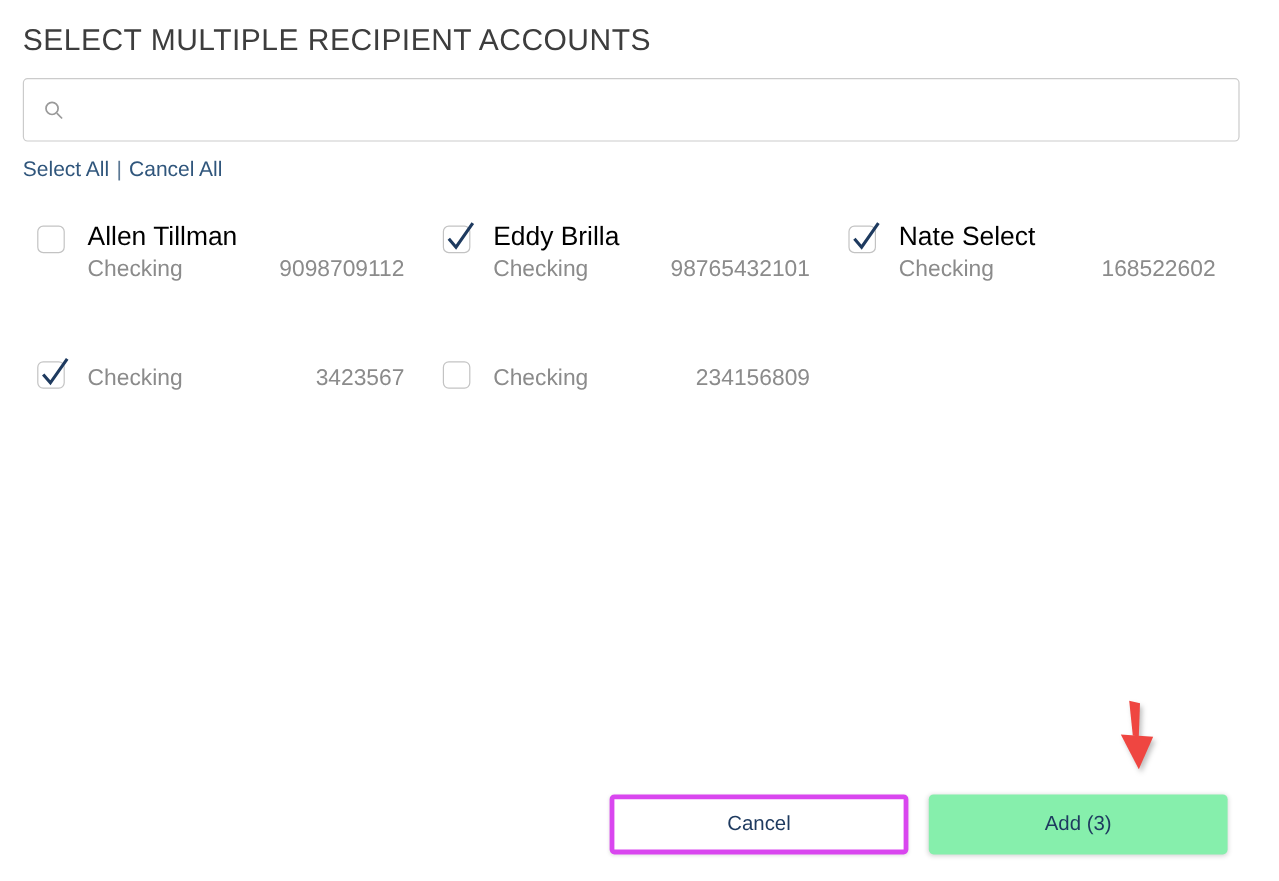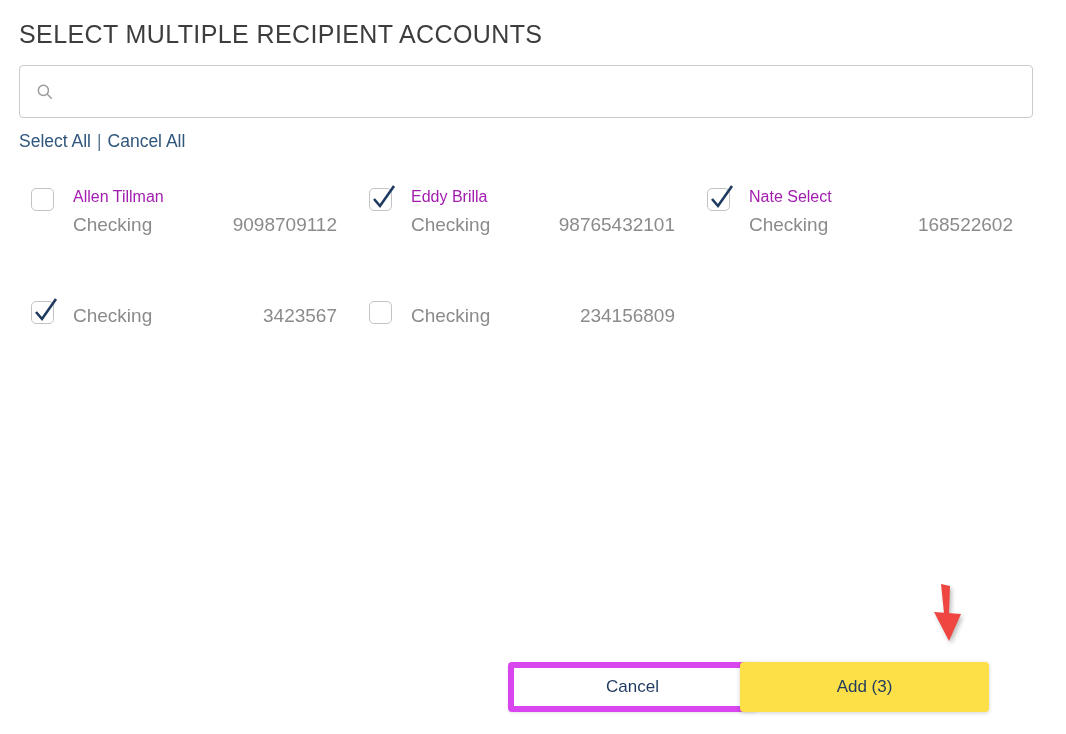--- a/index.html
+++ b/index.html
@@ -62,45 +62,45 @@
     width: 23px; height: 23px;
     border: 1px solid #c3c3c3; border-radius: 5px;
     background: #fff;
     margin: 2px 0 0 12px;
     position: relative; flex-shrink: 0;
     cursor: pointer;
   }
   .checkbox svg { display: none; position: absolute; left: 1px; top: -6px; width: 25px; height: 28px; overflow: visible; }
   .checkbox.checked svg { display: block; }
   .card-body { flex: 1; margin-left: 19px; padding-right: 20px; }
-  .acct-name { font-size: 16px; color: #a21caf; line-height: 22px; display: block; }
+  .acct-name { font-size: 22px; color: #000000; line-height: 22px; display: block; }
   .acct-row2 {
     display: flex; justify-content: space-between;
     margin-top: 6px;
     font-size: 19px; color: #8b8b8b;
   }
 
   
   .btn {
     position: absolute; top: 662px;
     width: 249px; height: 50px;
     border-radius: 4px;
     font-size: 17px; font-family: inherit;
     color: #1e3a5f; cursor: pointer;
     display: flex; align-items: center; justify-content: center;
   }
   .btn-cancel {
     left: 508px;
     background: #ffffff;
-    border: 6px solid #d946ef;
+    border: 4px solid #d946ef;
     box-shadow: 0 1px 3px rgba(0,0,0,0.10);
   }
   .btn-add {
-    left: 740px;
-    background: #fde047;
+    left: 774px;
+    background: #86efac;
     border: none;
     box-shadow: 0 1px 4px rgba(0,0,0,0.18);
   }
 
   
   .arrow-annotation {
     position: absolute; left: 924px; top: 580px;
     width: 48px; height: 70px;
     pointer-events: none;
   }

